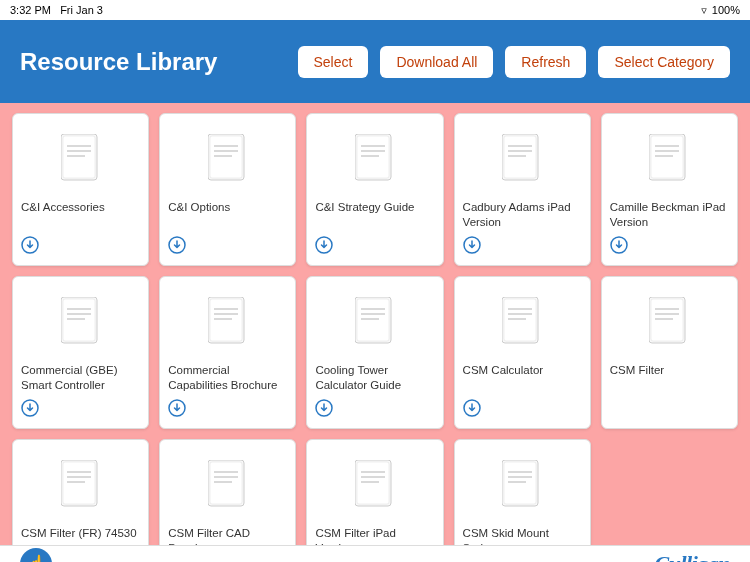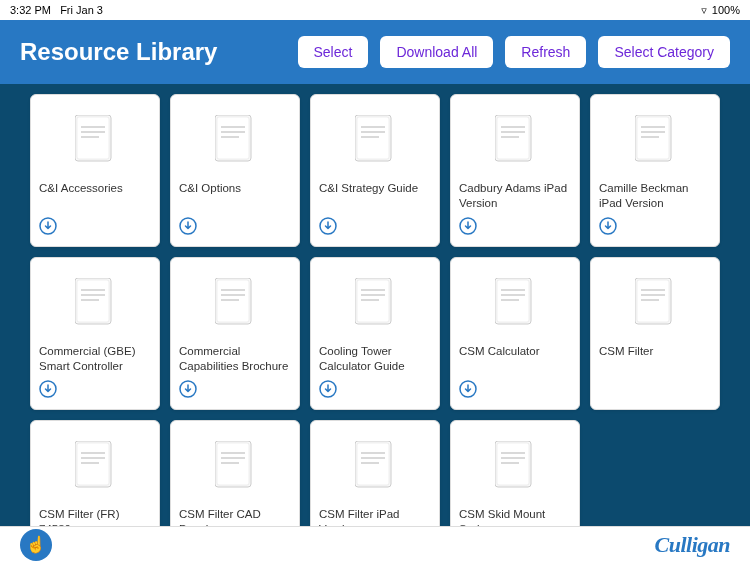--- a/index.html
+++ b/index.html
@@ -25,50 +25,50 @@
     }
     .status-bar-right {
       display: flex;
       align-items: center;
       gap: 5px;
     }
 
     
     .header {
       background: #2878c3;
-      height: 64px;
+      height: 83px;
       display: flex;
       align-items: center;
       padding: 0 20px;
       gap: 12px;
     }
     .header-title {
       color: #fff;
       font-size: 24px;
       font-weight: 600;
       flex: 1;
     }
     .header-btn {
       background: #fff;
-      color: #6d28d9;
+      color: #c2410c;
       border: none;
       border-radius: 6px;
       padding: 8px 16px;
       font-size: 14px;
       font-weight: 500;
       cursor: pointer;
       white-space: nowrap;
     }
 
     
     .main {
-      background: #0c4a6e;
+      background: #fca5a5;
       height: calc(562px - 20px - 64px - 36px);
       overflow-y: auto;
-      padding: 10px 30px;
+      padding: 10px 12px;
     }
 
     
     .grid {
       display: grid;
       grid-template-columns: repeat(5, 1fr);
       gap: 10px;
     }
 
     

